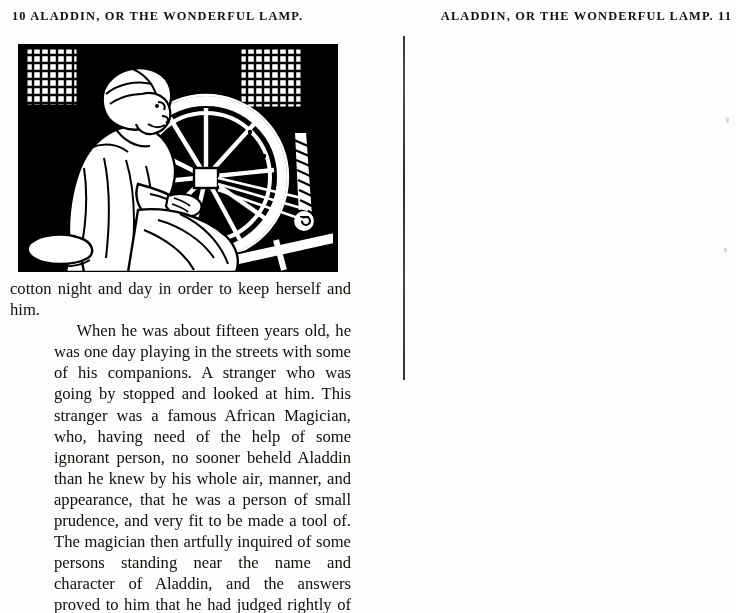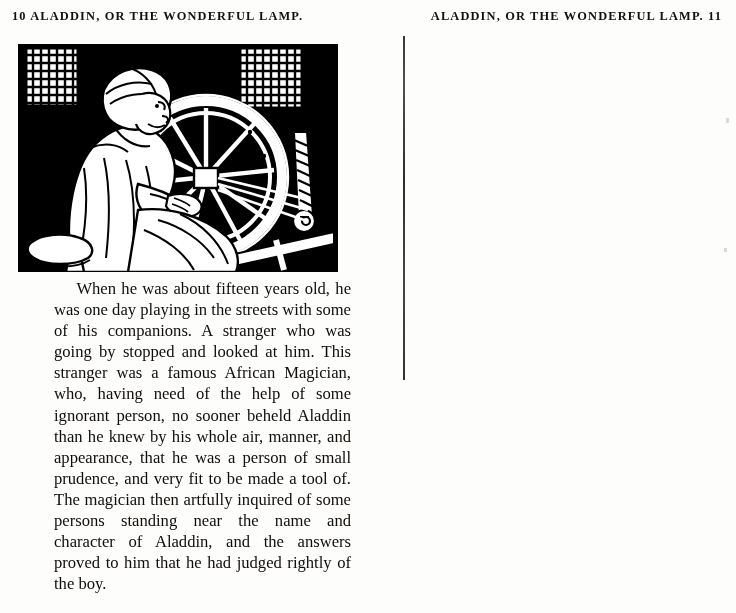--- a/index.html
+++ b/index.html
@@ -50,21 +50,21 @@
   .running-head {
     font-variant: normal;
     font-size: 12.4px;
     letter-spacing: 1.15px;
     font-weight: 700;
     white-space: nowrap;
     color: #14100e;
     text-transform: uppercase;
   }
   .rh-left  { position: absolute; left: 12px;  top: 9px; text-align: center; }
-  .rh-right { position: absolute; right: 14px; top: 9px; }
+  .rh-right { position: absolute; right: 4px; top: 9px; }
 
   
   .body-text {
     font-size: 16.6px;
     line-height: 21.1px;
     text-align: justify;
     text-align-last: left;
     -webkit-hyphens: none;
     hyphens: none;
     color: #100d0b;
@@ -244,20 +244,21 @@
           <path d="M14 198 C24 190 46 188 62 194 C74 198 78 208 70 214
                    C56 222 28 222 16 214 C8 209 8 202 14 198 Z" fill="#ffffff" stroke="#000000" stroke-width="2.4"></path>
           <path d="M10 214 C24 224 56 226 72 216" fill="none" stroke="#000000" stroke-width="2"></path>
           <path d="M22 220 L20 228" stroke="#000000" stroke-width="2.4"></path>
           <path d="M64 218 L66 228" stroke="#000000" stroke-width="2.4"></path>
         </g>
       </svg>
     </div>
 
     <div class="body-text col-left-text">
+      <p>cotton night and day in order to keep herself and him.</p>
       <p class="indent">When he was about fifteen years old, he was one day playing in the streets with some of his companions.  A stranger who was going by stopped and looked at him.  This stranger was a famous African Magician, who, having need of the help of some ignorant person, no sooner beheld Aladdin than he knew by his whole air, manner, and appearance, that he was a person of small prudence, and very fit to be made a tool of.  The magician then artfully inquired of some persons standing near the name and character of Aladdin, and the answers proved to him that he had judged rightly of the boy.</p>
     </div>
   </div>
 
   <div class="page page-right">
 
     <div class="running-head rh-right">ALADDIN, OR THE WONDERFUL LAMP. 11</div>
 
   </div>
 

